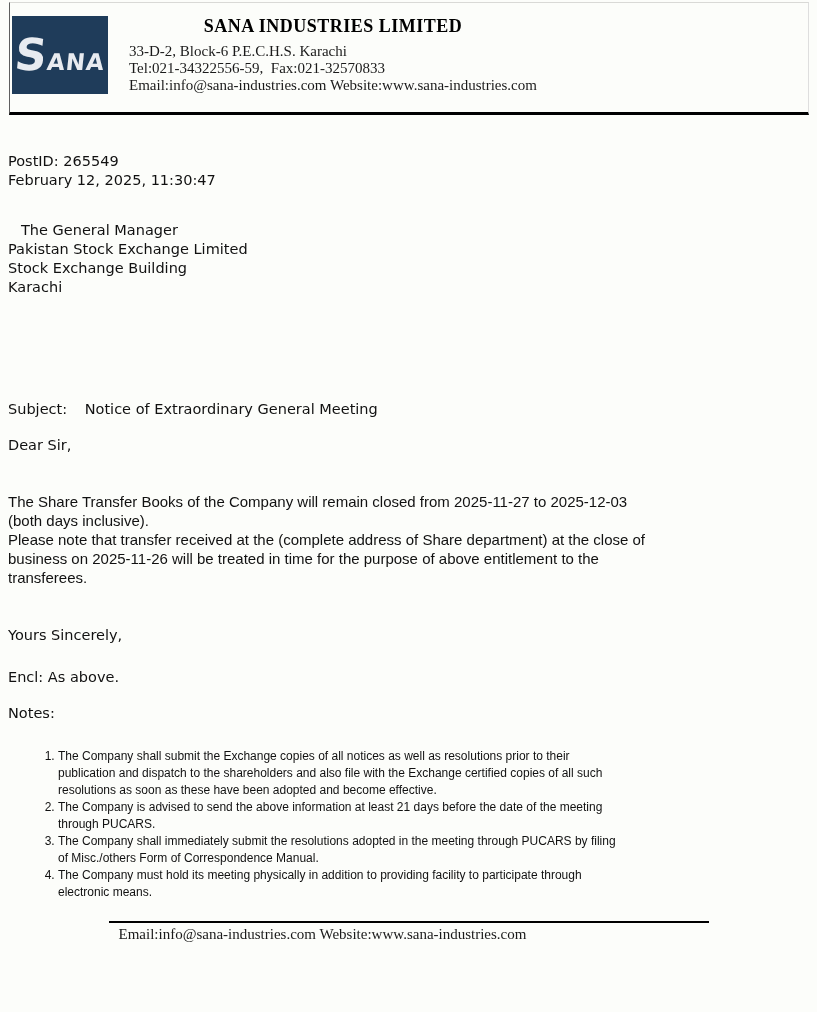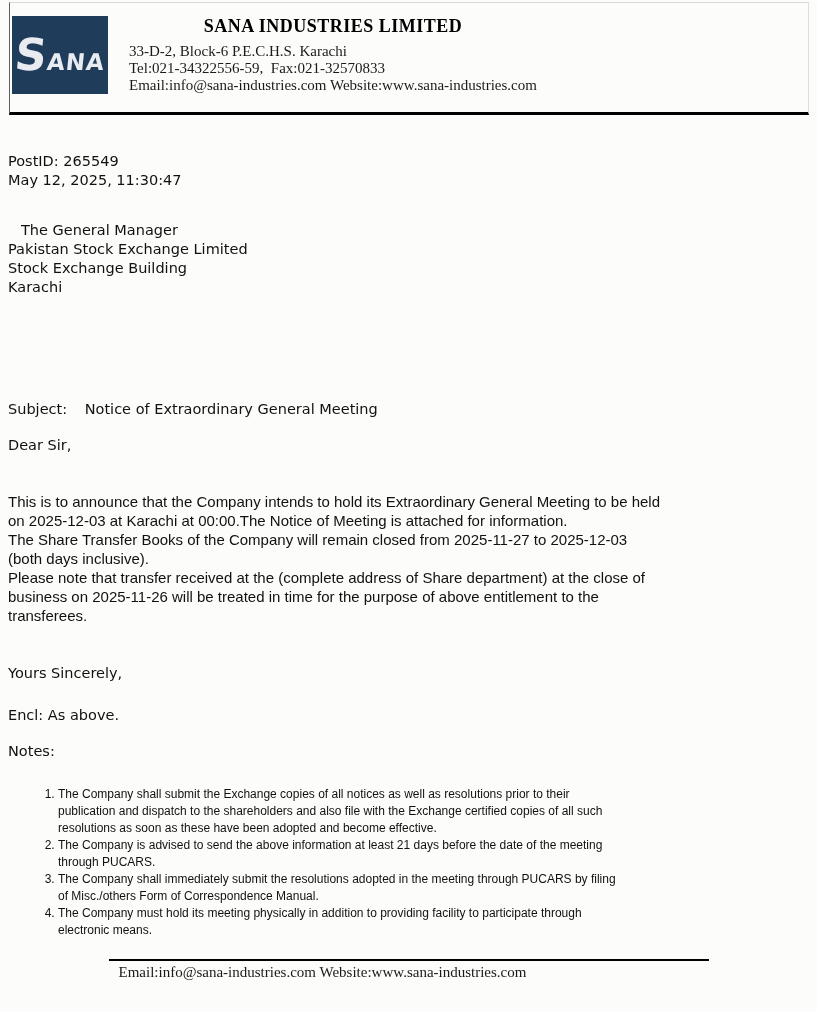--- a/index.html
+++ b/index.html
@@ -133,40 +133,38 @@
       <div class="addr">33-D-2, Block-6 P.E.C.H.S. Karachi</div>
       <div class="addr">Tel:021-34322556-59,  Fax:021-32570833</div>
       <div class="addr">Email:info@sana-industries.com Website:www.sana-industries.com</div>
     </div>
   </div>
 
   <div class="content">
 
     <div class="meta">
       <div>PostID: 265549</div>
-      <div>May 12, 2025, 11:30:47</div>
+      <div>February 12, 2025, 11:30:47</div>
     </div>
 
     <div class="recipient">
       <div class="bold">The General Manager</div>
       <div>Pakistan Stock Exchange Limited</div>
       <div>Stock Exchange Building</div>
       <div>Karachi</div>
     </div>
 
     <div class="subject-line">
       <span>Subject:</span>
       <span class="bold">Notice of Extraordinary General Meeting</span>
     </div>
 
     <div class="salutation">Dear Sir,</div>
 
     <div class="body-text">
-      <div class="para">This is to announce that the Company intends to hold its Extraordinary General Meeting to be held
-on 2025-12-03 at Karachi at 00:00.The Notice of Meeting is attached for information.</div>
       <div class="para">The Share Transfer Books of the Company will remain closed from 2025-11-27 to 2025-12-03
 (both days inclusive).</div>
       <div class="para">Please note that transfer received at the (complete address of Share department) at the close of
 business on 2025-11-26 will be treated in time for the purpose of above entitlement to the
 transferees.</div>
     </div>
 
     <div class="closing-sincerely">Yours Sincerely,</div>
     <div class="enclosure">Encl: As above.</div>
     <div class="notes-label">Notes:</div>

